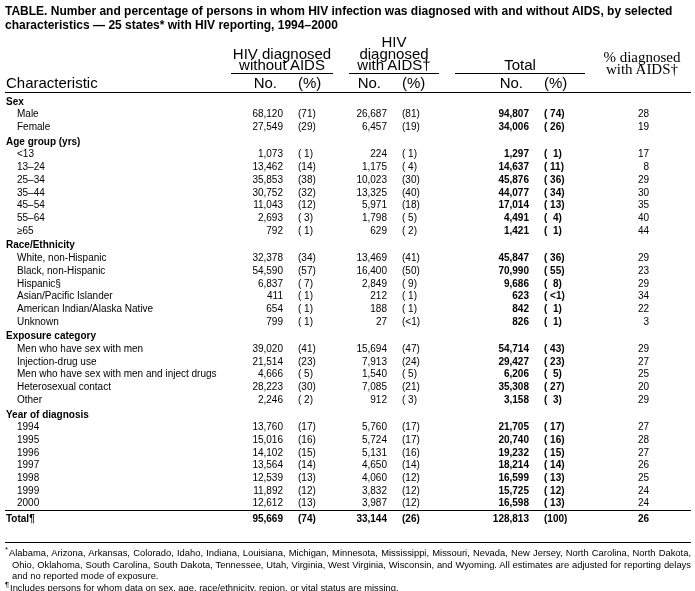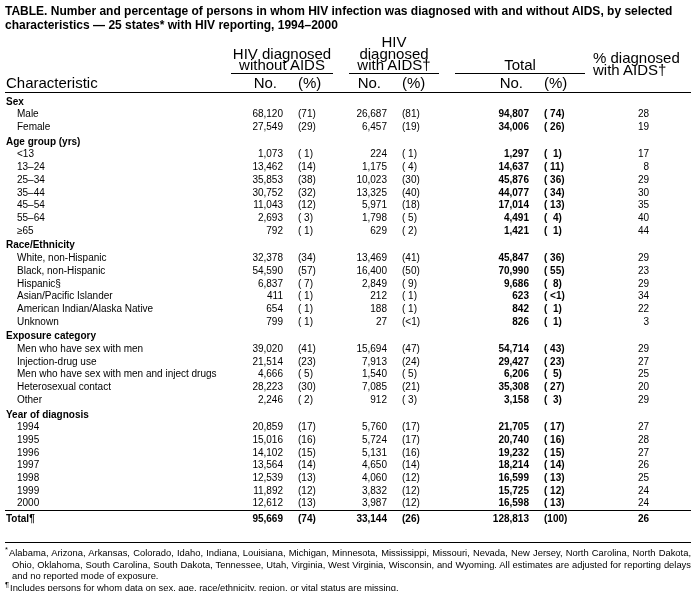--- a/index.html
+++ b/index.html
@@ -7,21 +7,21 @@
     font-family: "Liberation Sans", sans-serif; }
   .page { width: 695px; min-height: 591px; padding: 5px 4px 4px 5px; background: #fff; }
   .title { font-weight: bold; font-size: 12px; line-height: 13.6px; margin-bottom: 4px; width: 686px; }
   table { border-collapse: collapse; width: 686px; table-layout: fixed; font-size: 10px; }
   th, td { padding: 0; vertical-align: bottom; line-height: 12.7px; font-weight: normal; }
   thead th { font-size: 15px; }
   .char-h { text-align: left; vertical-align: bottom; padding-bottom: 2px; padding-left: 1px; margin-left: 29px; }
   .grp { text-align: center; vertical-align: bottom; }
   .grp .grp-inner { display: block; white-space: pre-line; border-bottom: 1px solid #000;
     padding-bottom: 2px; margin: 0 8px; line-height: 11.6px; }
-  .pct-aids-h { text-align: left; vertical-align: middle; white-space: pre-line; line-height: 11.6px; }
+  .pct-aids-h { text-align: center; vertical-align: middle; white-space: pre-line; line-height: 11.6px; font-family: Liberation Serif, serif; }
   .subhead th { padding-top: 3px; padding-bottom: 2px; }
   .hbot { border-bottom: 1px solid #000; }
   .no-h { text-align: right; padding-right: 8px; }
   .pc-h { text-align: left; padding-left: 13px; }
   .num { text-align: right; padding-right: 2px; white-space: pre; }
   .pc { text-align: left; padding-left: 13px; white-space: pre; }
   .boldcol { font-weight: bold; }
   .last { text-align: right; padding-right: 42px; }
   .row-label { padding-left: 12px; white-space: nowrap; overflow: hidden; }
   .section-label { font-weight: bold; padding-top: 2px; padding-left: 1px; white-space: nowrap; }
@@ -288,21 +288,21 @@
           <td class="pc">( 3)</td>
           <td class="num boldcol">3,158</td>
           <td class="pc boldcol">(  3)</td>
           <td class="last">29</td>
         </tr>
         <tr>
           <td colspan="8" class="section-label">Year of diagnosis</td>
         </tr>
         <tr>
           <td class="row-label">1994</td>
-          <td class="num">20,859</td>
+          <td class="num">13,760</td>
           <td class="pc">(17)</td>
           <td class="num">5,760</td>
           <td class="pc">(17)</td>
           <td class="num boldcol">21,705</td>
           <td class="pc boldcol">( 17)</td>
           <td class="last">27</td>
         </tr>
         <tr>
           <td class="row-label">1995</td>
           <td class="num">15,016</td>

